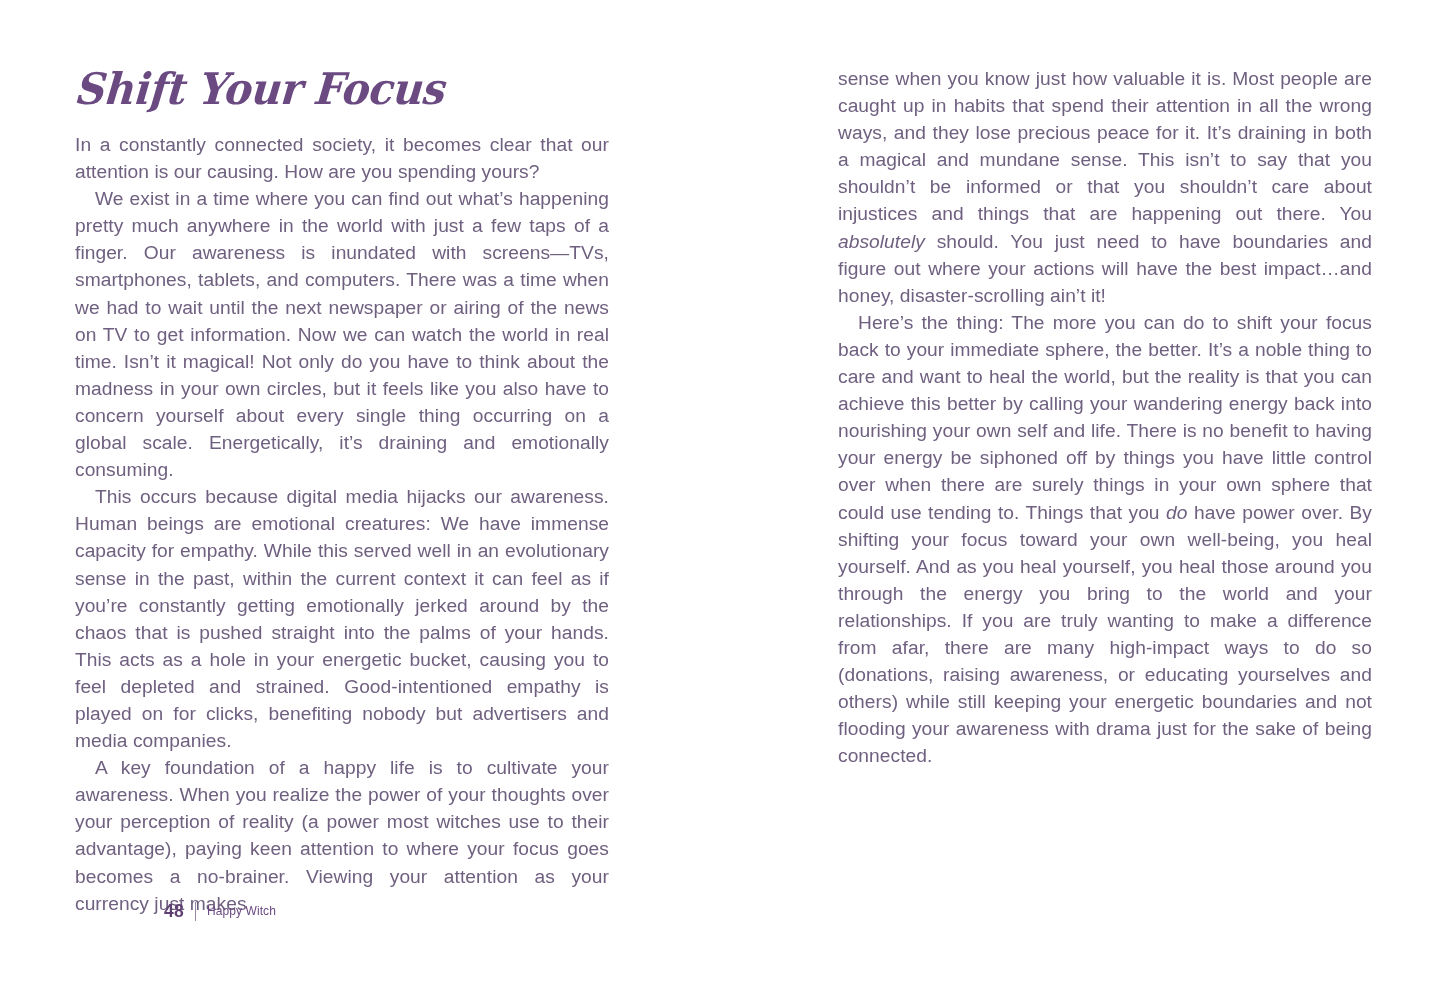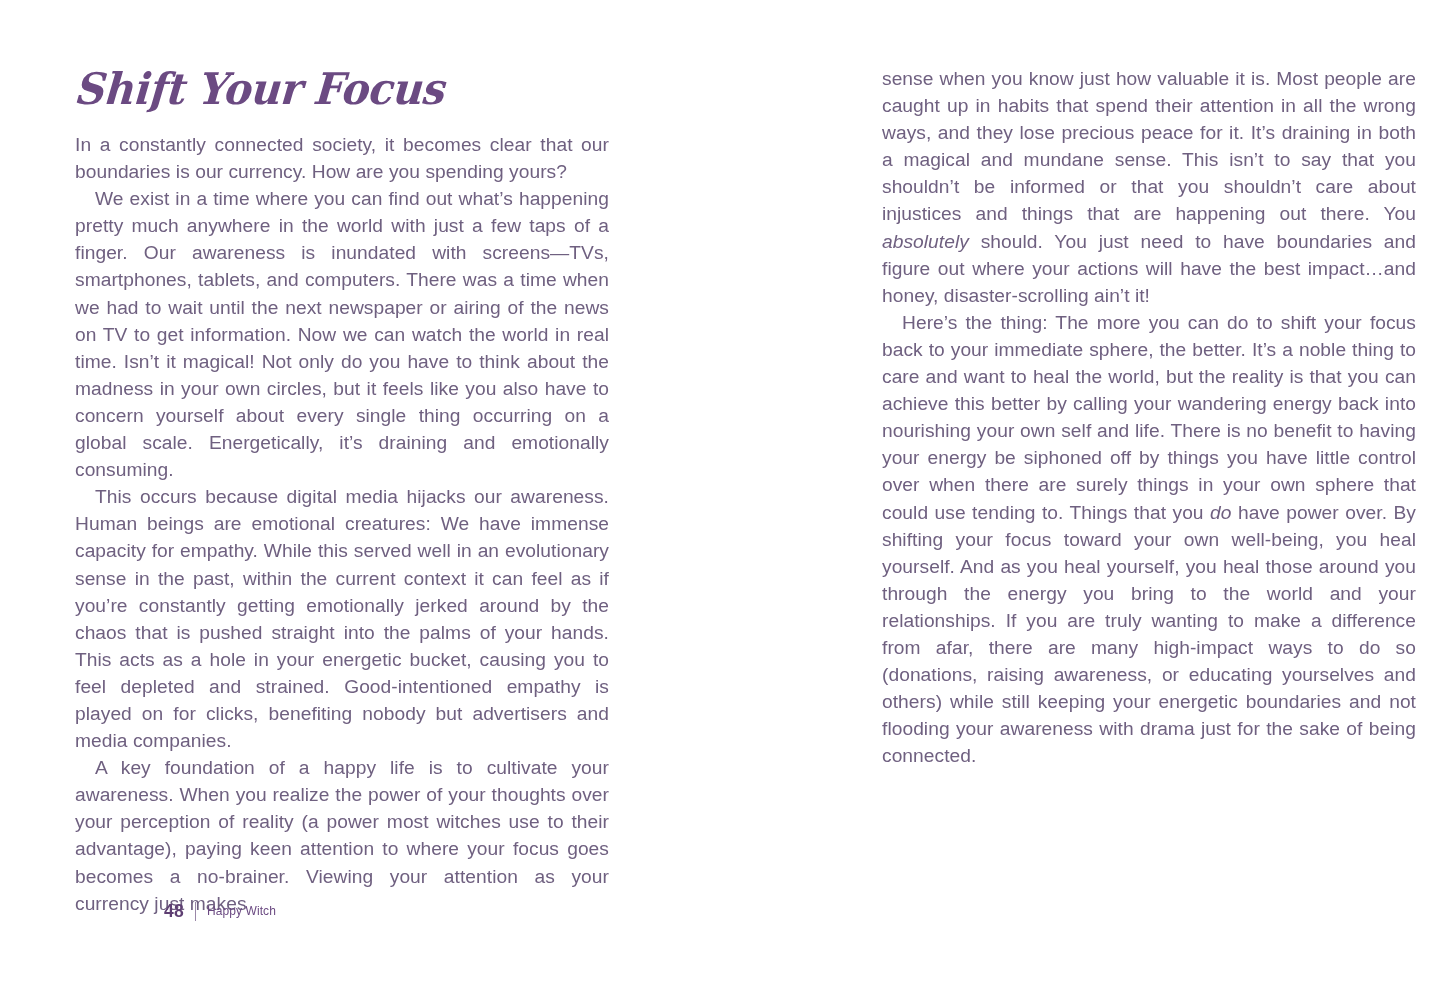--- a/index.html
+++ b/index.html
@@ -21,21 +21,21 @@
     background: #ffffff;
   }
 
   
   .page-col {
     position: absolute;
     top: 0;
     height: 985px;
   }
   .page-left  { left: 75px;  width: 534px; }
-  .page-right { left: 838px; width: 534px; margin-left: 44px; }
+  .page-right { left: 838px; width: 534px; }
 
   
   .section-title {
     position: absolute;
     left: 0;
     top: 68px;
     margin: 0;
     font-family: "DejaVu Serif", serif;
     font-style: italic;
     font-weight: 700;
@@ -121,21 +121,21 @@
 </head>
 <body>
 
 <div class="spread">
 
   <div class="page-col page-left">
 
     <h1 class="section-title">Shift Your Focus</h1>
 
     <div class="body-block body-left">
-        <p>In a constantly connected society, it becomes clear that our boundaries is our currency. How are you spending yours?</p>
+        <p>In a constantly connected society, it becomes clear that our attention is our causing. How are you spending yours?</p>
         <p class="indent">We exist in a time where you can find out what’s happening pretty much anywhere in the world with just a few taps of a finger. Our awareness is inundated with screens—TVs, smartphones, tablets, and computers. There was a time when we had to wait until the next newspaper or airing of the news on TV to get information. Now we can watch the world in real time. Isn’t it magical! Not only do you have to think about the madness in your own circles, but it feels like you also have to concern yourself about every single thing occurring on a global scale. Energetically, it’s draining and emotionally consuming.</p>
         <p class="indent">This occurs because digital media hijacks our awareness. Human beings are emotional creatures: We have immense capacity for empathy. While this served well in an evolutionary sense in the past, within the current context it can feel as if you’re constantly getting emotionally jerked around by the chaos that is pushed straight into the palms of your hands. This acts as a hole in your energetic bucket, causing you to feel depleted and strained. Good-intentioned empathy is played on for clicks, benefiting nobody but advertisers and media companies.</p>
         <p class="indent">A key foundation of a happy life is to cultivate your awareness. When you realize the power of your thoughts over your perception of reality (a power most witches use to their advantage), paying keen attention to where your focus goes becomes a no-brainer. Viewing your attention as your currency just makes</p>
       </div>
 
     <div class="footer footer-left">
       <span class="folio">48</span>
       <span class="footer-rule"></span>
       <span class="footer-label">Happy Witch</span>
     </div>

